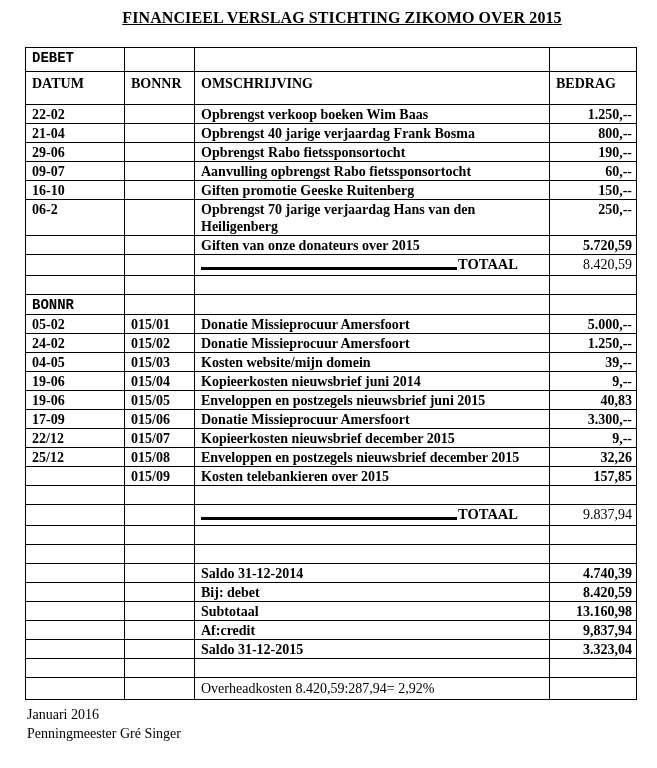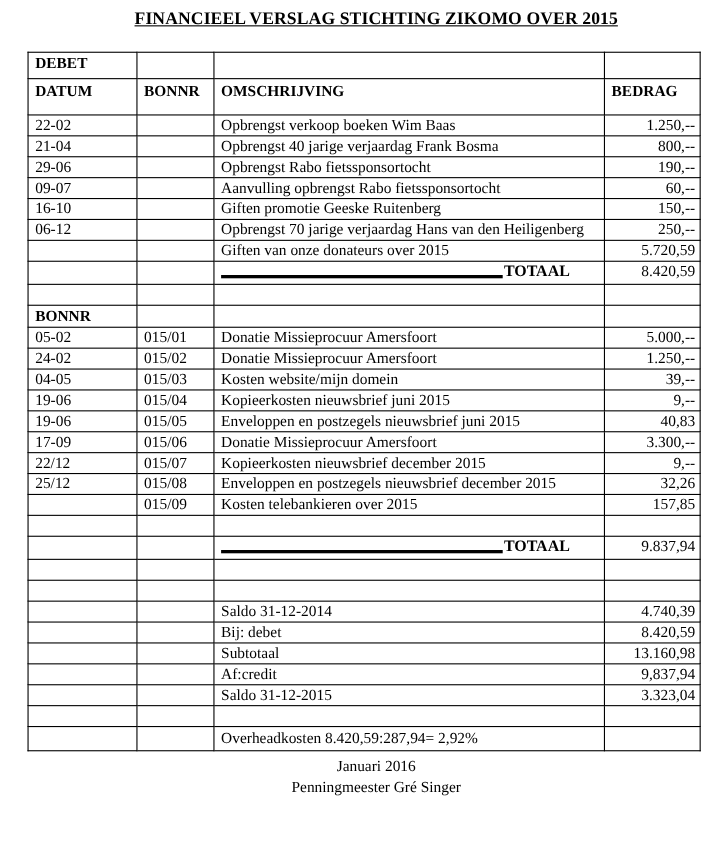--- a/index.html
+++ b/index.html
@@ -34,29 +34,29 @@
     word-wrap: break-word;
   }
   col.w-datum { width: 99px; }
   col.w-bonnr { width: 70px; }
   col.w-oms   { width: 355px; }
   col.w-bedrag{ width: 87px; }
 
   td.c-datum { padding-left: 8px; }
   td.c-bedrag { text-align: right; padding-right: 13px; }
 
-  tr.row-section { height: 19px; }
+  tr.row-section { height: 19px; font-family: Liberation Mono, monospace; }
   tr.row-section:first-child { height: 24px; }
   tr.row-section td { font-weight: bold; padding-top: 2px; }
 
   tr.row-header { height: 33px; }
   tr.row-header td { font-weight: bold; padding-top: 3px; }
   tr.row-header td.c-bedrag { text-align: left; padding-left: 6px; margin-top: 22px; }
 
-  tr.row-entry { height: 15px; }
+  tr.row-entry { height: 15px; font-weight: bold; }
   tr.row-blank { height: 19px; }
   tr.row-total { height: 21px; }
   tr.row-note  { height: 22px; }
   tr.row-note td { padding-top: 2px; }
 
   td.total-cell { padding-right: 0; }
   .total-wrap { display: flex; align-items: baseline; }
   .total-rule {
     flex: 1 1 auto;
     align-self: flex-end;
@@ -64,21 +64,21 @@
     border-bottom: 3px solid #000;
     margin-bottom: 3px;
   }
   .total-label {
     font-weight: bold;
     font-size: 14.5px;
     padding-left: 1px;
     margin-right: 27px;
     white-space: nowrap;
   }
-  .footer { margin-top: 5px; margin-left: 2px; font-size: 14px; line-height: 19px; text-align: center; }
+  .footer { margin-top: 5px; margin-left: 2px; font-size: 14px; line-height: 19px; }
 </style>
 </head>
 <body>
 
 <div class="page">
   <h1 class="title">FINANCIEEL VERSLAG STICHTING ZIKOMO OVER 2015</h1>
 
   <table class="ledger">
     <colgroup>
       <col class="w-datum">
@@ -123,21 +123,21 @@
           <td class="c-oms">Aanvulling opbrengst Rabo fietssponsortocht</td>
           <td class="c-bedrag">60,--</td>
         </tr>
         <tr class="row-entry">
           <td class="c-datum">16-10</td>
           <td class="c-bonnr"></td>
           <td class="c-oms">Giften promotie Geeske Ruitenberg</td>
           <td class="c-bedrag">150,--</td>
         </tr>
         <tr class="row-entry">
-          <td class="c-datum">06-12</td>
+          <td class="c-datum">06-2</td>
           <td class="c-bonnr"></td>
           <td class="c-oms">Opbrengst 70 jarige verjaardag Hans van den Heiligenberg</td>
           <td class="c-bedrag">250,--</td>
         </tr>
         <tr class="row-entry">
           <td class="c-datum"></td>
           <td class="c-bonnr"></td>
           <td class="c-oms">Giften van onze donateurs over 2015</td>
           <td class="c-bedrag">5.720,59</td>
         </tr>
@@ -178,21 +178,21 @@
         </tr>
         <tr class="row-entry">
           <td class="c-datum">04-05</td>
           <td class="c-bonnr">015/03</td>
           <td class="c-oms">Kosten website/mijn domein</td>
           <td class="c-bedrag">39,--</td>
         </tr>
         <tr class="row-entry">
           <td class="c-datum">19-06</td>
           <td class="c-bonnr">015/04</td>
-          <td class="c-oms">Kopieerkosten nieuwsbrief juni 2015</td>
+          <td class="c-oms">Kopieerkosten nieuwsbrief juni 2014</td>
           <td class="c-bedrag">9,--</td>
         </tr>
         <tr class="row-entry">
           <td class="c-datum">19-06</td>
           <td class="c-bonnr">015/05</td>
           <td class="c-oms">Enveloppen en postzegels nieuwsbrief juni 2015</td>
           <td class="c-bedrag">40,83</td>
         </tr>
         <tr class="row-entry">
           <td class="c-datum">17-09</td>

